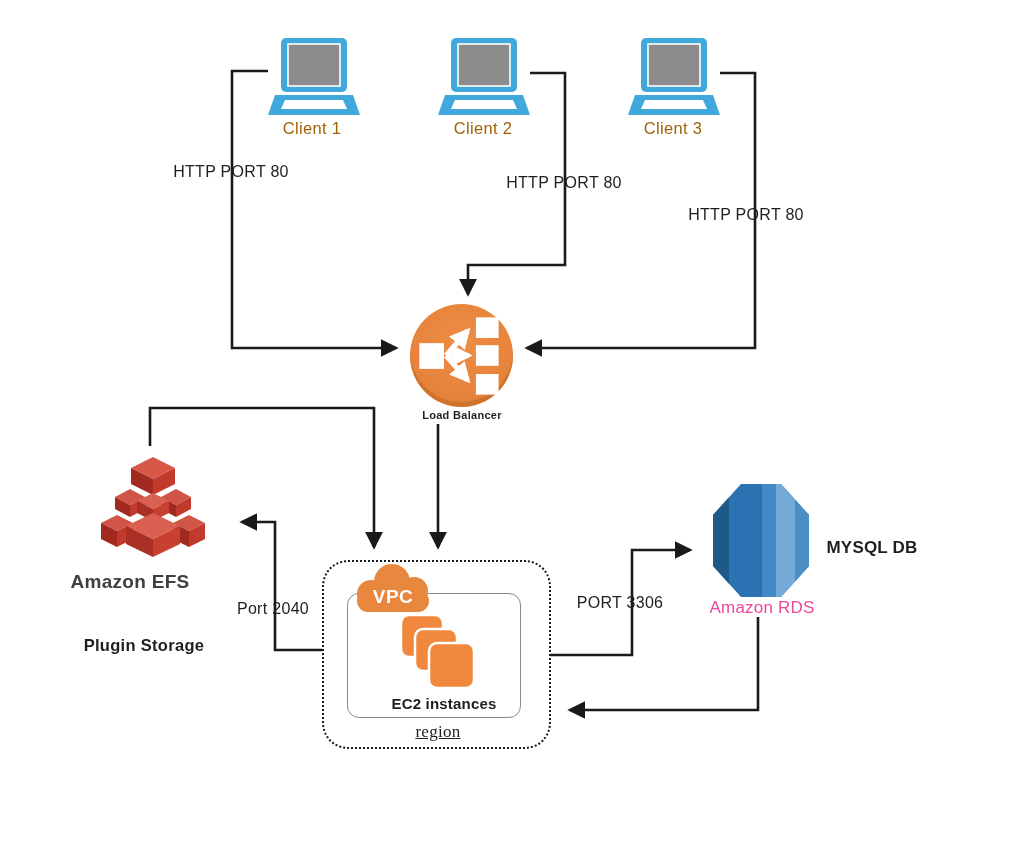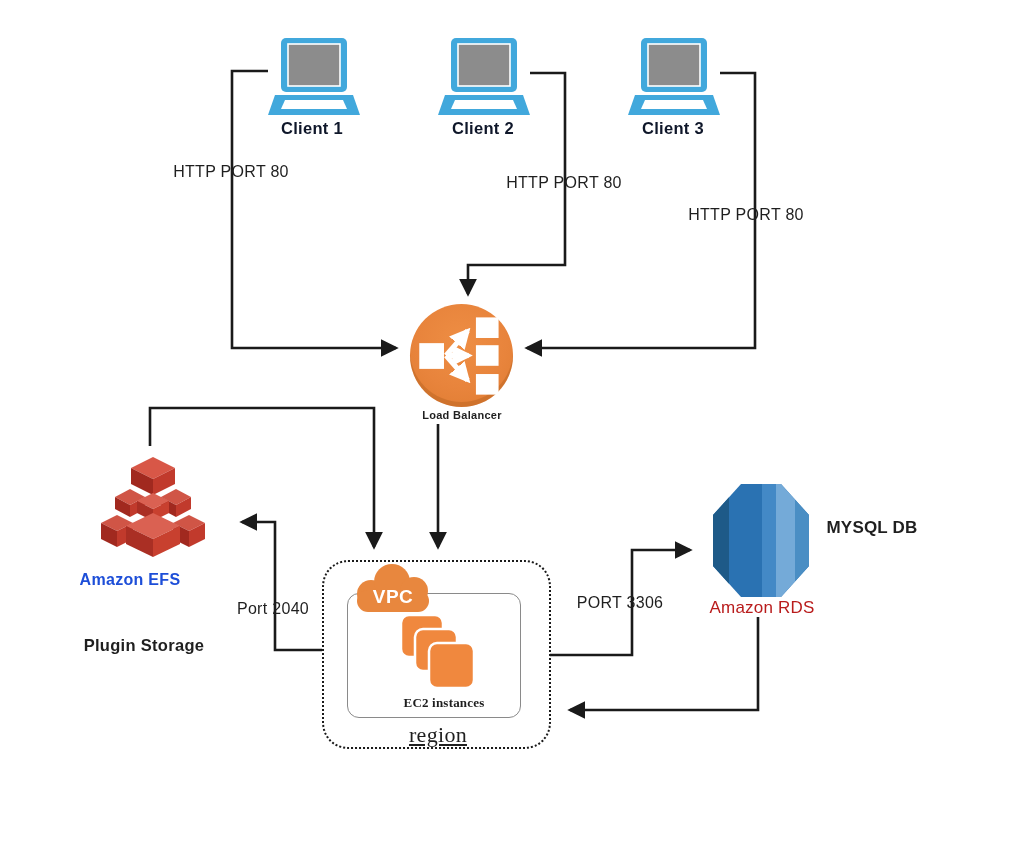--- a/index.html
+++ b/index.html
@@ -9,40 +9,40 @@
     position:relative; width:1024px; height:842px;
     background:#ffffff; overflow:hidden;
   }
   .wires { position:absolute; left:0; top:0; width:1024px; height:842px; }
   .abs { position:absolute; }
   .lbl {
     position:absolute; text-align:center; color:#1f1f1f;
     font-size:16px; letter-spacing:.3px; white-space:nowrap;
   }
   .lbl.bold { font-weight:bold; }
-  .client-label { font-size:16.5px; color:#0f172a;font-weight:bold; }
+  .client-label { font-size:16.5px; color:#a16207; }
   .lb-circle {
     position:absolute; left:410px; top:304px; width:103px; height:103px;
     border-radius:50%;
     background:radial-gradient(circle at 50% 38%, #EE8E44 0%, #E8843C 55%, #DE7B30 100%);
     box-shadow: inset 0 -5px 0 rgba(170,90,25,.35);
   }
   .lb-circle svg { position:absolute; inset:0; }
-  .efs-title { font-weight:bold; color:#1d4ed8; font-size:16px; }
-  .rds-title { color:#b91c1c; font-size:17px; letter-spacing:.2px; }
+  .efs-title { font-weight:bold; color:#404040; font-size:19px; }
+  .rds-title { color:#ec4899; font-size:17px; letter-spacing:.2px; }
   .region-box {
     position:absolute; left:322px; top:560px; width:229px; height:189px;
     border:2.5px dotted #1a1a1a; border-radius:26px; background:transparent;
   }
   .vpc-inner-box {
     position:absolute; left:347px; top:593px; width:174px; height:125px;
     border:1.5px solid #8a8a8a; border-radius:12px; background:#fff;
   }
-  .region-label { font-family:"Liberation Serif", serif; font-size:22px; letter-spacing:.3px;text-decoration:underline; }
-  .ec2-label { font-size:13px; font-weight:bold; letter-spacing:.2px;font-family:Liberation Serif, serif; }
+  .region-label { font-family:"Liberation Serif", serif; font-size:17px; letter-spacing:.3px;text-decoration:underline; }
+  .ec2-label { font-size:15px; font-weight:bold; letter-spacing:.2px; }
   .wordpress-label { font-size:19px; font-weight:bold; }
   .mysql-label { font-size:17px; font-weight:bold; letter-spacing:.2px; }
 </style>
 </head>
 <body>
 
 <div class="canvas">
 
   <svg class="wires" viewBox="0 0 1024 842">
     <defs>
@@ -172,15 +172,15 @@
     </defs>
     <g clip-path="url(#rdsclip)">
       <rect x="0" y="0" width="102" height="115" fill="#2A72B2"></rect>
       <rect x="3" y="0" width="16" height="115" fill="#1E5A88"></rect>
       <rect x="52" y="0" width="14" height="115" fill="#4389C6"></rect>
       <rect x="66" y="0" width="19" height="115" fill="#74AAD8"></rect>
       <rect x="85" y="0" width="14" height="115" fill="#4A8EC4"></rect>
     </g>
   </svg>
   <div class="lbl rds-title" style="left:682px; top:598px; width:160px;">Amazon RDS</div>
-  <div class="lbl mysql-label" style="left:792px; top:518px; width:160px;">MYSQL DB</div>
+  <div class="lbl mysql-label" style="left:792px; top:538px; width:160px;">MYSQL DB</div>
 
 </div>
 
 </body></html>

